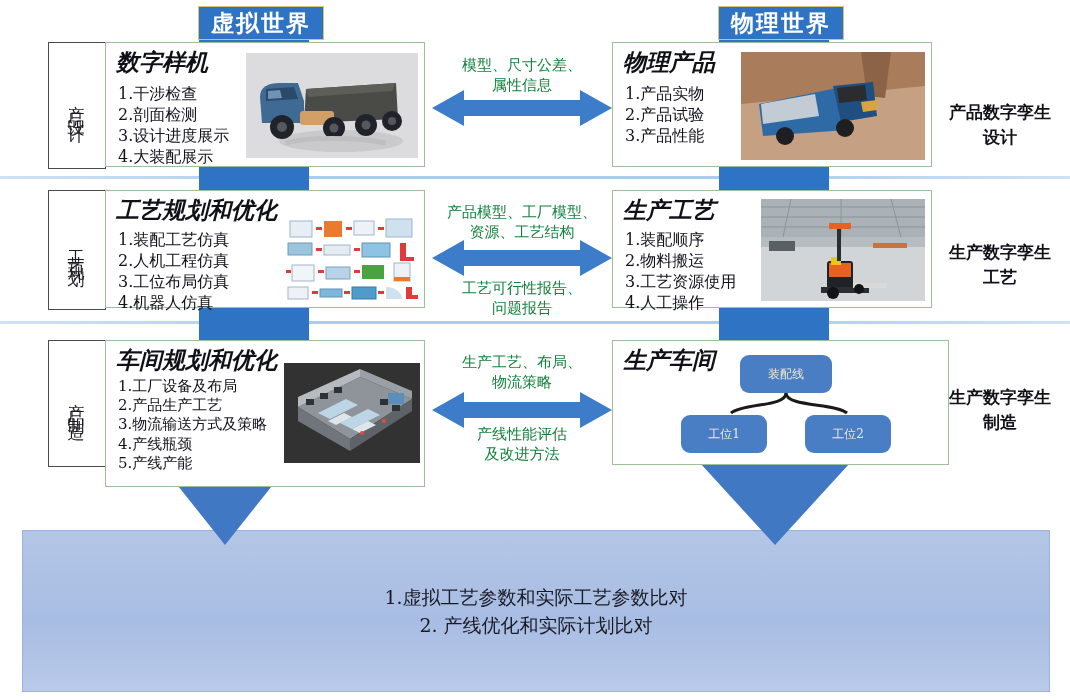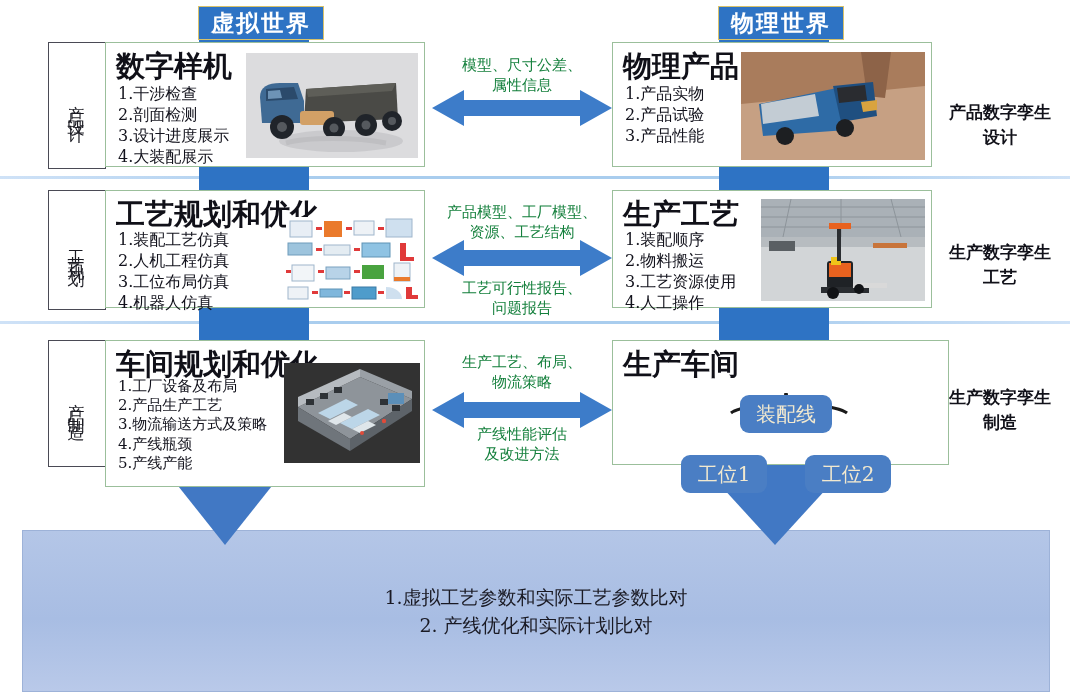--- a/index.html
+++ b/index.html
@@ -60,22 +60,23 @@
   #twin-label-1{top:240px;}
   #twin-label-2{top:385px;}
 
   
   .card{
     position:absolute;background:#ffffff;border:1px solid #9bbf9b;
     box-sizing:border-box;z-index:5;
   }
   .card .card-title{
     position:absolute;left:10px;top:4px;
-    font-size:29px;font-weight:bold;color:#101018;white-space:nowrap;
+    font-size:23px;font-weight:bold;color:#101018;white-space:nowrap;
     font-family:"DejaVu Sans","Liberation Sans",sans-serif;
+    font-style:italic;
   }
   .card .card-list{
     position:absolute;left:12px;margin:0;padding:0;list-style:none;
     font-size:16px;color:#12121c;line-height:1.32;
     font-family:"DejaVu Serif","Liberation Serif",serif;
   }
   .card .card-list li{white-space:nowrap;}
   .card-media{position:absolute;overflow:hidden;}
 
   #card-0-0{left:105px;top:42px;width:320px;height:125px;}
@@ -124,22 +125,22 @@
     margin-bottom:6px;font-family:"DejaVu Sans","Liberation Sans",sans-serif;
   }
   #data-bus .bus-line{
     font-size:19px;color:#1a1a24;line-height:1.5;
     font-family:"DejaVu Serif","Liberation Serif",serif;
   }
 
   
   .node-box{
     position:absolute;background:#4a7ec4;border-radius:9px;
-    color:#f2e9cf;font-size:20px;display:flex;align-items:center;
-    justify-content:center;font-family:"DejaVu Serif","Liberation Serif",serif;margin-top:40px;
+    color:#f2e9cf;font-size:12px;display:flex;align-items:center;
+    justify-content:center;font-family:"DejaVu Serif","Liberation Serif",serif;
   }
   #node-assembly{left:127px;top:14px;width:92px;height:38px;}
   #node-station-1{left:68px;top:74px;width:86px;height:38px;}
   #node-station-2{left:192px;top:74px;width:86px;height:38px;}
 
   
   .pic{position:absolute;box-sizing:border-box;}
   .pic-truck-cad{background:linear-gradient(160deg,#dfdfe0,#cfcfd2 60%,#e6e6e6);}
   .pic-truck-real{background:linear-gradient(150deg,#c89a78,#b07f5f 45%,#a8744f);}
   .pic-warehouse{background:linear-gradient(180deg,#b9bec3 0%,#d3d6d8 48%,#cdd0d2 100%);}

